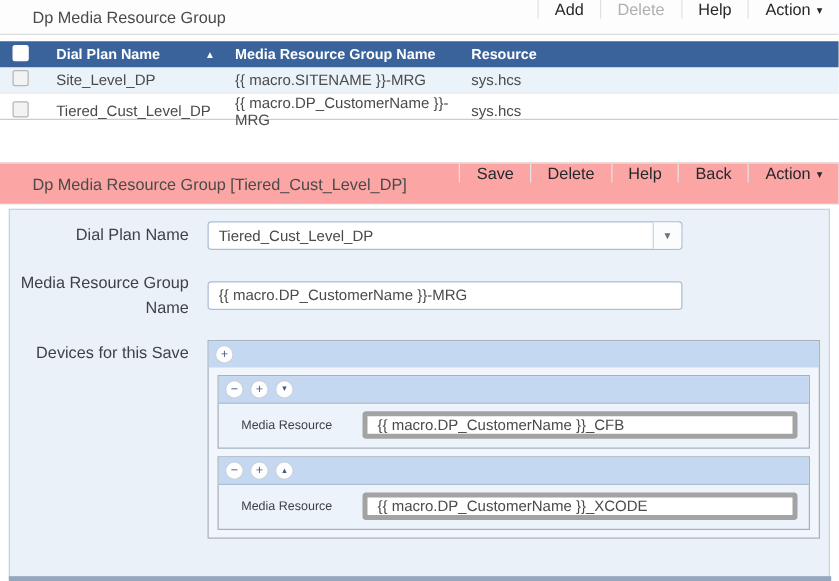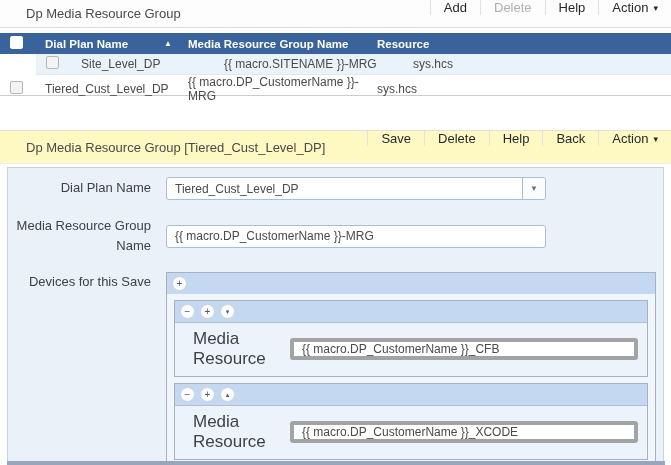--- a/index.html
+++ b/index.html
@@ -4,21 +4,21 @@
 <style>
   html,body { margin:0; padding:0; }
   body {
     width:671px; height:465px; position:relative; overflow:hidden;
     background:#ffffff; font-family:"Liberation Sans", sans-serif;
     -webkit-font-smoothing:antialiased;
   }
   
   .toolbar {
     display:flex; justify-content:space-between; align-items:stretch;
-    padding-left:10px; background:#fef9c3;
+    padding-left:10px; background:#fca5a5;
   }
   .toolbar.top { height:27px; border-bottom:1px solid #DCDCDC; background:#FDFDFD; }
   .toolbar.detail { height:32px; border-top:1px solid #E0E0E0; border-bottom:1px solid #EFEFEF; }
   .panel-title { align-self:center; font-size:13px; color:#4A4A4A;margin-left:16px; }
   .tb-group { display:flex; align-items:flex-start; }
   .tb-btn {
     background:none; border:none; border-left:1px solid #E2E2E2;
     padding:0 13px; font-size:13px; color:#26282B; cursor:pointer;
     font-family:inherit; display:flex; align-items:center;
   }
@@ -28,21 +28,21 @@
   .grid { margin-top:5px; font-size:12px; color:#4A4A4A; }
   .grid-row {
     display:grid; grid-template-columns:35px 143px 189px 1fr;
     align-items:center; height:20px; padding-left:10px;
     border-bottom:1px solid #E7E7E7; background:#fff; cursor:pointer;
   }
   .grid-row.head {
     background:#3A639C; color:#fff; font-weight:bold; height:21px;
     font-size:11.5px; border-bottom:none; cursor:default;
   }
-  .grid-row.alt { background:#EBF3FA;margin-left:36px; }
+  .grid-row.alt { background:#EBF3FA; }
   .grid-row.last { border-bottom:1px solid #C9CDD2; }
   .cell-sortable { display:flex; align-items:center; justify-content:space-between; padding-right:16px; }
   .sort-icon { font-size:8px; color:#FFFFFF; }
   .cb {
     width:11px; height:11px; border:1px solid #B6B6B6; border-radius:2px;
     background:#F3F3F3; display:inline-block; cursor:pointer;
   }
   .cb.head-cb { background:#FFFFFF; border-color:#FFFFFF; }
   
   .detail-section { margin-top:34px; }
@@ -76,21 +76,21 @@
   .sub-panel { margin:6px 7px; border:1px solid #A8B2BE; background:#EDF3FA; }
   .sub-header { border-bottom:1px solid #B0BFD6; }
   .circle-btn {
     width:15px; height:15px; box-sizing:border-box; border-radius:50%;
     border:1px solid #C9D1DD; background:#FEFEFE; color:#46597C;
     font-size:10px; line-height:12px; text-align:center; padding:0;
     cursor:pointer; font-family:inherit;
   }
   .circle-btn .tiny { font-size:7px; }
   .sub-body { display:flex; align-items:center; padding:6px 9px 7px 18px; }
-  .sub-label { width:97px; flex-shrink:0; font-size:17px; color:#3E4247; }
+  .sub-label { width:97px; flex-shrink:0; font-size:10px; color:#3E4247; }
   .sub-input {
     flex:1; height:22px; box-sizing:border-box; border:4px solid #a3a3a3;
     border-radius:3px; background:#fff; font-size:12px; color:#4A4A4A;
     padding:0 8px; font-family:inherit;
   }
   .bottom-strip { position:absolute; left:7px; right:6px; bottom:0; height:4px; background:#96A7BD; }
 </style>
 </head>
 <body>
 

